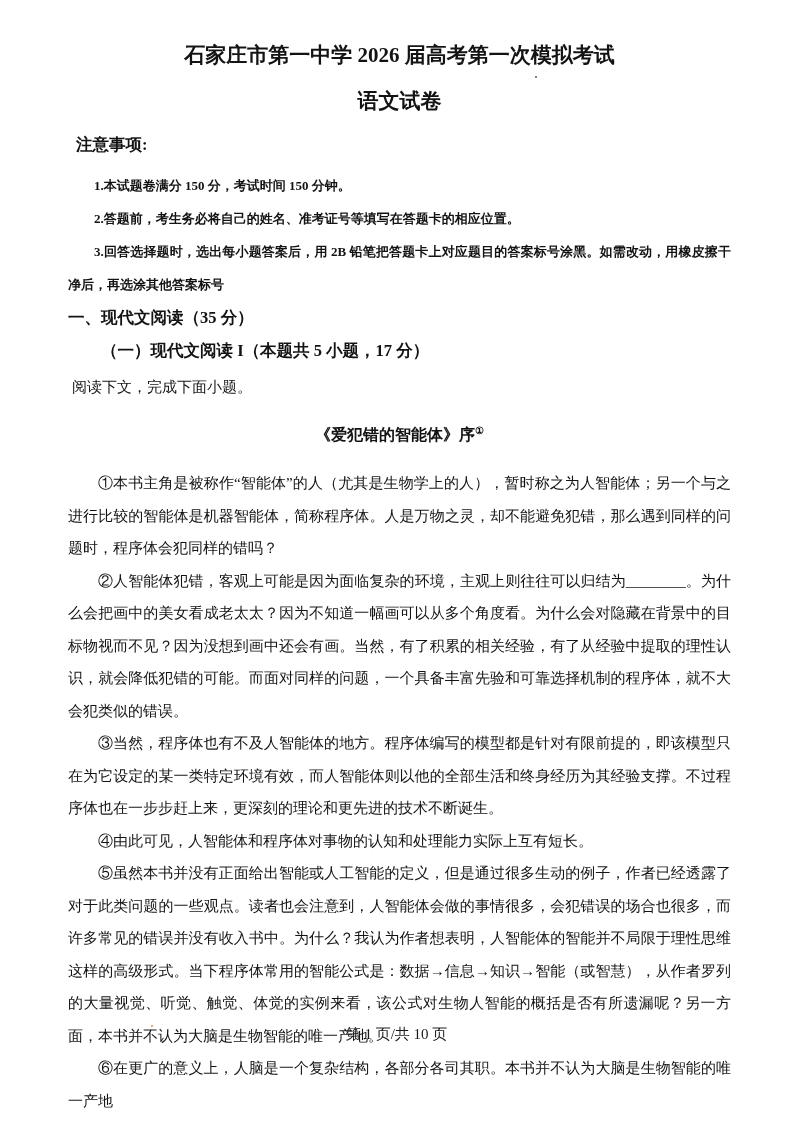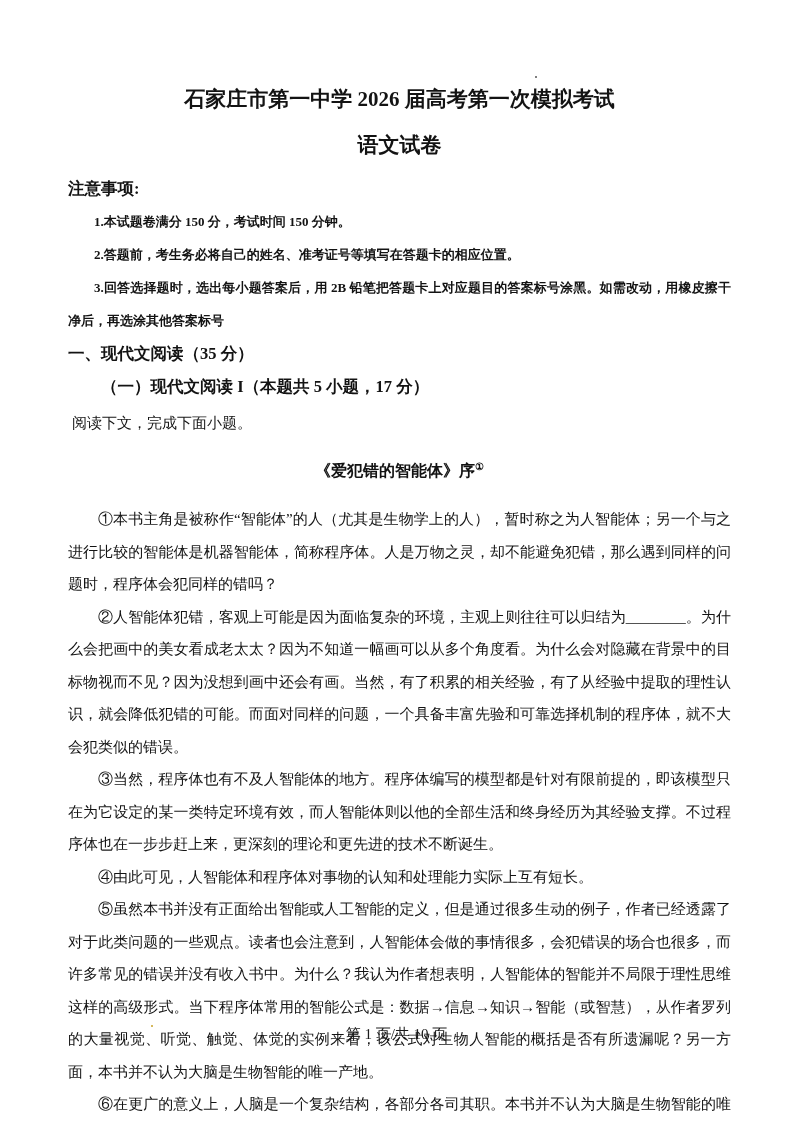--- a/index.html
+++ b/index.html
@@ -3,21 +3,21 @@
 <meta charset="utf-8">
 <style>
   html, body { margin: 0; padding: 0; background: #ffffff; }
   .page {
     position: relative;
     width: 793px;
     height: 1122px;
     margin: 0 auto;
     background: #ffffff;
     box-sizing: border-box;
-    padding: 84px 62px 0 68px;
+    padding: 40px 62px 0 68px;
     font-family: "Liberation Serif", "DejaVu Serif", serif;
     color: #131313;
     overflow: hidden;
   }
   .title {
     font-size: 21px;
     font-weight: 700;
     text-align: center;
     line-height: 30px;
     margin: 0 0 16px 0;
@@ -26,21 +26,21 @@
     font-size: 21px;
     font-weight: 700;
     text-align: center;
     line-height: 30px;
     margin: 0 0 12px 0;
   }
   .notice-heading {
     font-size: 16.5px;
     font-weight: 700;
     line-height: 33px;
-    margin: 0;
+    margin: 8px;
   }
   .notice-item {
     font-size: 13px;
     font-weight: 700;
     line-height: 33px;
     margin: 0;
     text-indent: 2em;
     text-align: justify;
   }
   .sec-heading {

